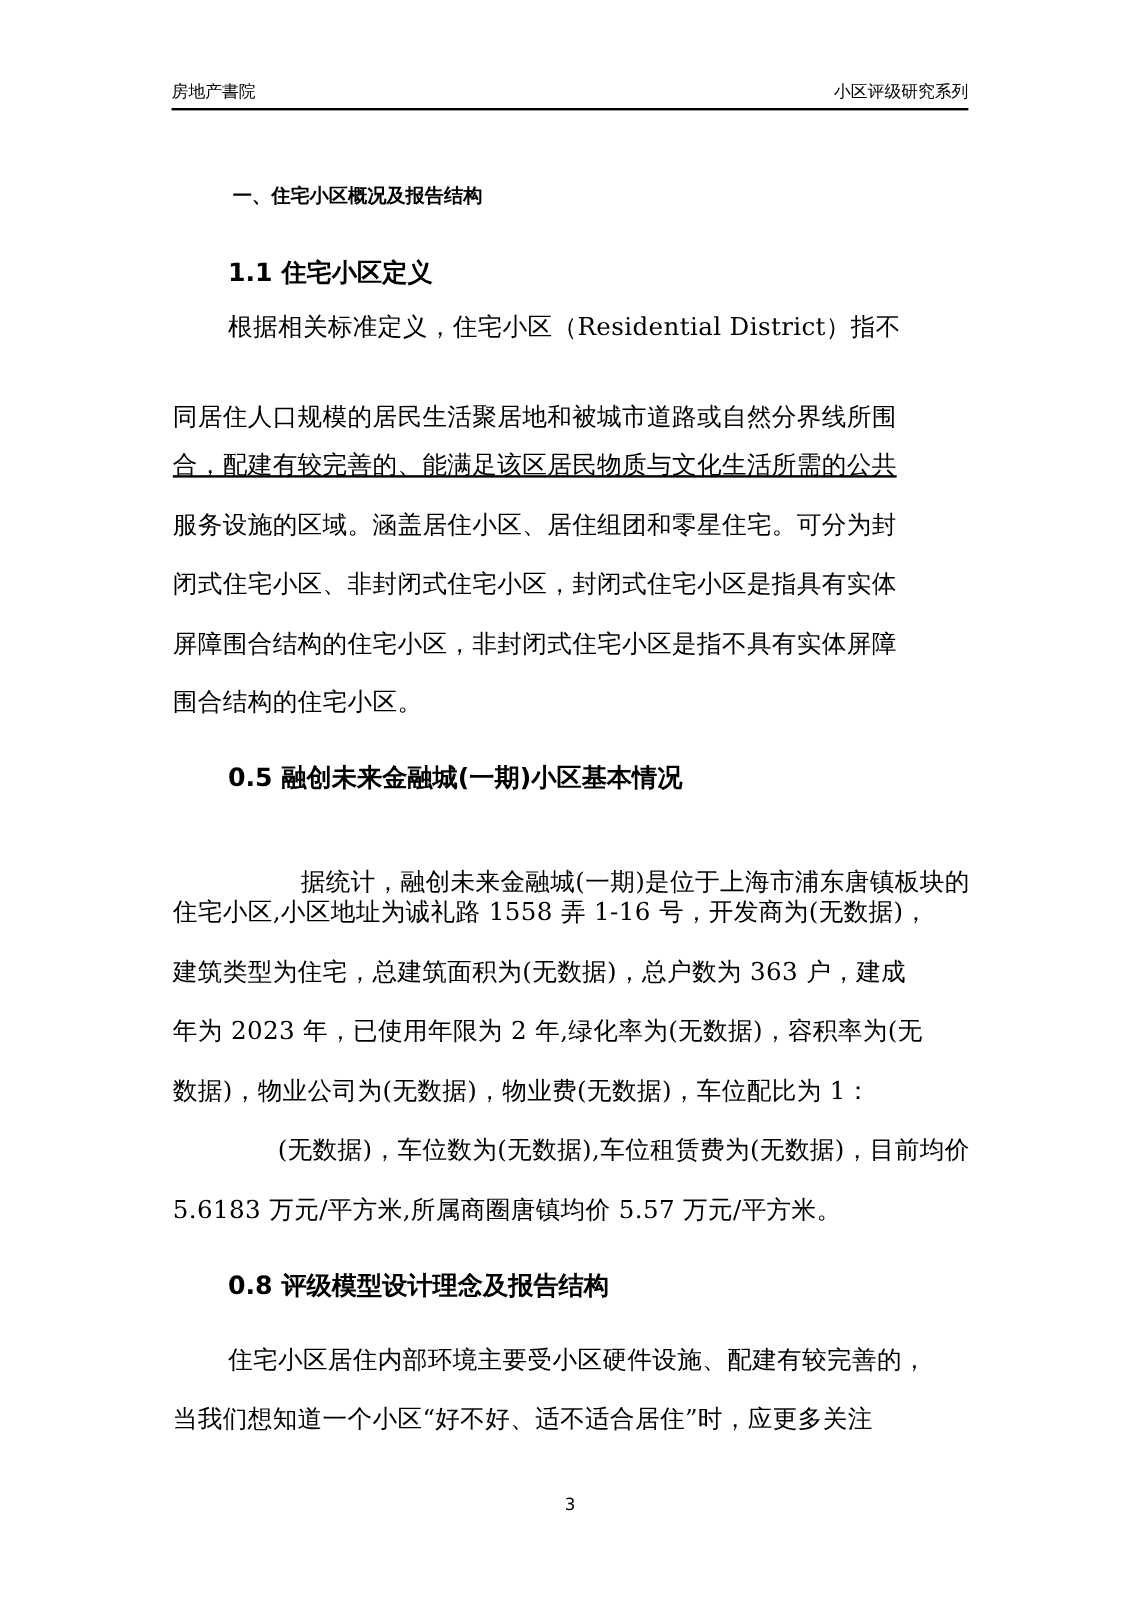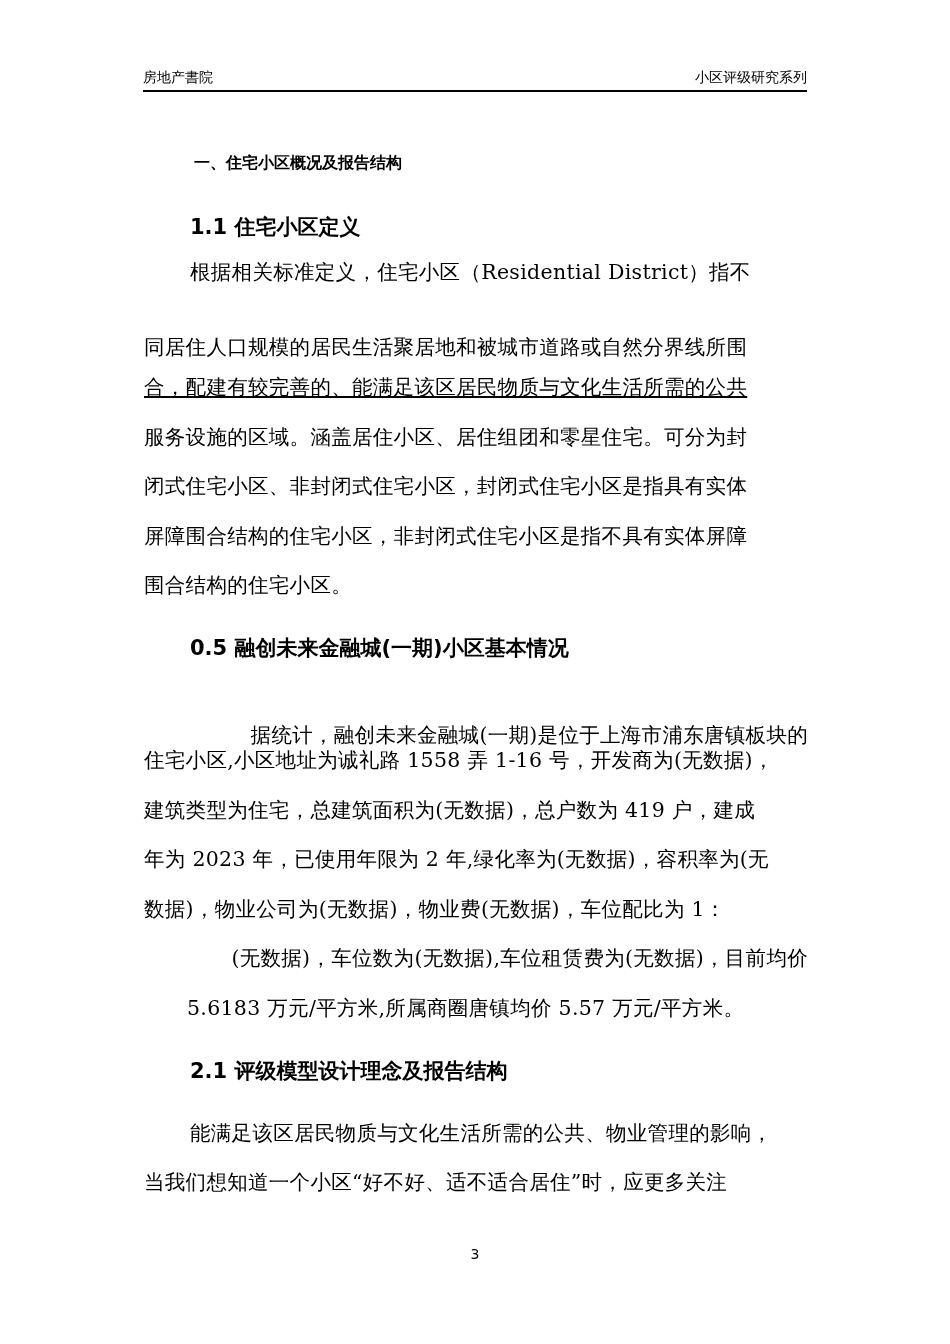--- a/index.html
+++ b/index.html
@@ -96,26 +96,26 @@
   <div class="line" style="top:422px;">服务设施的区域。涵盖居住小区、居住组团和零星住宅。可分为封</div>
   <div class="line" style="top:471px;">闭式住宅小区、非封闭式住宅小区，封闭式住宅小区是指具有实体</div>
   <div class="line" style="top:521px;">屏障围合结构的住宅小区，非封闭式住宅小区是指不具有实体屏障</div>
   <div class="line" style="top:570px;">围合结构的住宅小区。</div>
 </div>
 
 <div class="h2" style="top:632px;">0.5 融创未来金融城(一期)小区基本情况</div>
 <div>
   <div class="line indent" style="top:720px;text-align:right;">据统计，融创未来金融城(一期)是位于上海市浦东唐镇板块的</div>
   <div class="line" style="top:745px;">住宅小区,小区地址为诚礼路 1558 弄 1-16 号，开发商为(无数据)，</div>
-  <div class="line" style="top:795px;">建筑类型为住宅，总建筑面积为(无数据)，总户数为 419 户，建成</div>
+  <div class="line" style="top:795px;">建筑类型为住宅，总建筑面积为(无数据)，总户数为 363 户，建成</div>
   <div class="line" style="top:844px;">年为 2023 年，已使用年限为 2 年,绿化率为(无数据)，容积率为(无</div>
   <div class="line" style="top:894px;">数据)，物业公司为(无数据)，物业费(无数据)，车位配比为 1：</div>
   <div class="line" style="top:943px;text-align:right;">(无数据)，车位数为(无数据),车位租赁费为(无数据)，目前均价</div>
-  <div class="line" style="top:993px;margin-left:43px;">5.6183 万元/平方米,所属商圈唐镇均价 5.57 万元/平方米。</div>
+  <div class="line" style="top:993px;">5.6183 万元/平方米,所属商圈唐镇均价 5.57 万元/平方米。</div>
 </div>
 
-<div class="h2" style="top:1055px;">2.1 评级模型设计理念及报告结构</div>
+<div class="h2" style="top:1055px;">0.8 评级模型设计理念及报告结构</div>
 <div>
-  <div class="line indent" style="top:1118px;">能满足该区居民物质与文化生活所需的公共、物业管理的影响，</div>
+  <div class="line indent" style="top:1118px;">住宅小区居住内部环境主要受小区硬件设施、配建有较完善的，</div>
   <div class="line" style="top:1167px;">当我们想知道一个小区“好不好、适不适合居住”时，应更多关注</div>
 </div>
 
 <div class="page-number">3</div>
 
 </body></html>

